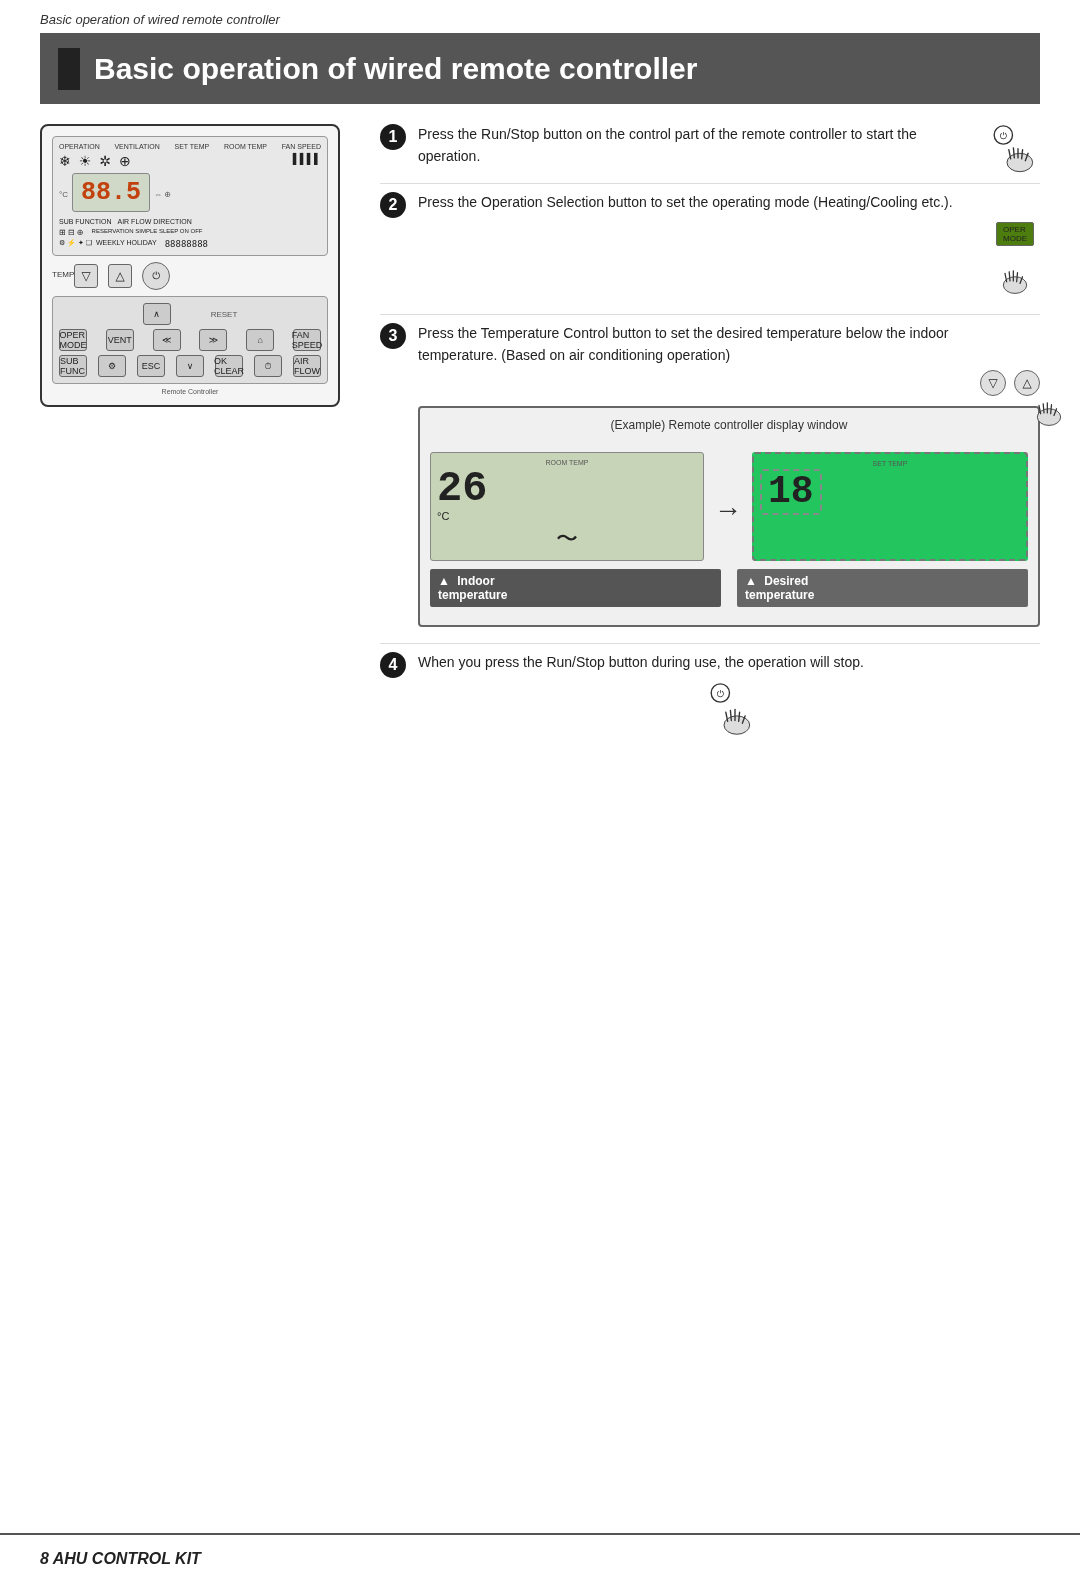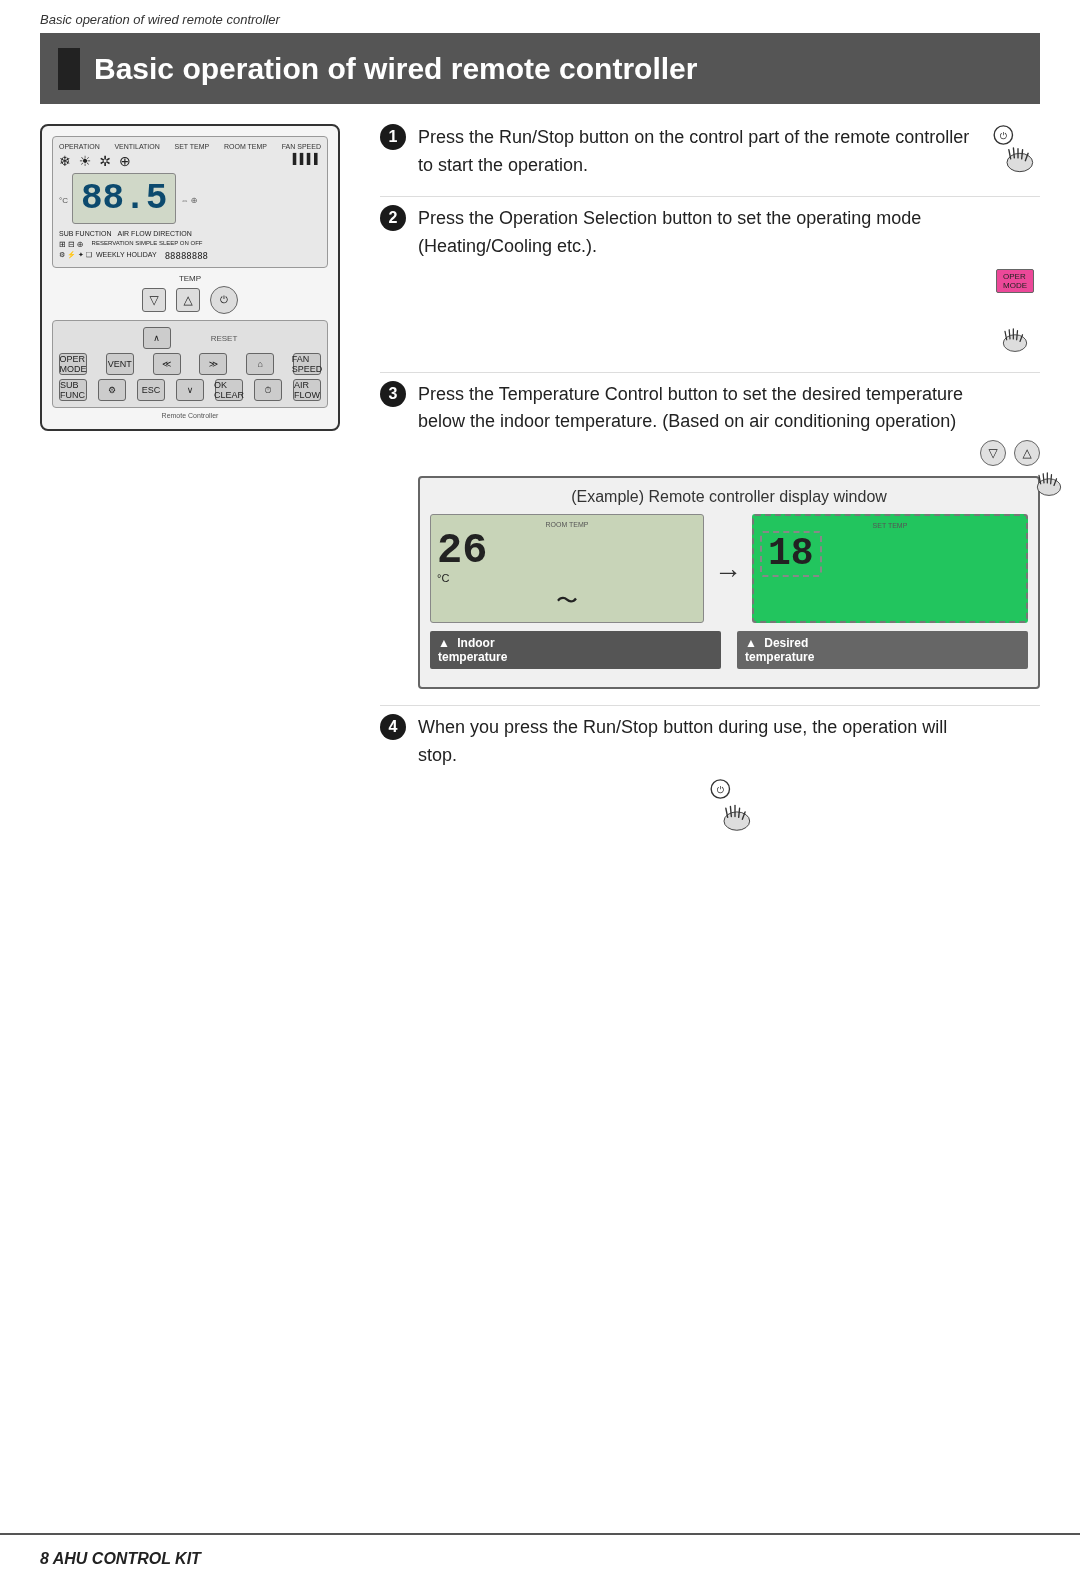--- a/index.html
+++ b/index.html
@@ -89,24 +89,24 @@
       display: flex;
       gap: 8px;
       margin-bottom: 4px;
       font-size: 14px;
     }
 
     .rc-temp-display {
       display: flex;
       align-items: center;
       justify-content: center;
-      font-size: 36px;
+      font-size: 25px;
       font-weight: bold;
       font-family: 'Courier New', monospace;
-      color: #0c4a6e;
+      color: #c2410c;
       background: #d0d8c8;
       border: 1px solid #888;
       padding: 4px 8px;
       border-radius: 3px;
       margin-bottom: 4px;
     }
 
     .rc-temp-label {
       text-align: center;
       font-size: 8px;
@@ -200,23 +200,23 @@
     .display-window {
       border: 2px solid #666;
       border-radius: 4px;
       background: #f0f0f0;
       padding: 10px;
       margin-top: 10px;
     }
 
     .display-window-title {
       text-align: center;
-      font-size: 16px;
+      font-size: 12px;
       color: #333;
-      margin-bottom: 8px;
+      margin-bottom: 20px;
     }
 
     .display-screens {
       display: flex;
       gap: 10px;
       margin-bottom: 8px;
     }
 
     .screen-panel {
       flex: 1;
@@ -368,21 +368,21 @@
       flex-shrink: 0;
       margin-top: 0;
     }
 
     .step-body {
       flex: 1;
       position: relative;
     }
 
     .step-desc {
-      font-size: 18px;
+      font-size: 14px;
       line-height: 1.55;
       padding-right: 60px;
     }
 
     .step-hand {
       position: absolute;
       right: 0;
       top: 0;
     }
 
@@ -440,21 +440,21 @@
           <span>⊞ ⊟ ⊕</span>
           <span style="font-size:6px;">RESERVATION SIMPLE SLEEP ON OFF</span>
         </div>
         <div style="font-size:7px; margin-top:2px; display:flex; gap:4px;">
           <span>⚙ ⚡ ✦ ❑</span>
           <span>WEEKLY HOLIDAY</span>
           <span style="font-family: monospace; font-size:9px; margin-left:4px;">88888888</span>
         </div>
       </div>
 
-      <div style="display:flex; flex-direction:column; align-items:center; margin-bottom:6px;">
+      <div style="display:flex; align-items:center; margin-bottom:6px;">
         <div class="rc-temp-label">TEMP</div>
         <div style="display:flex; align-items:center; gap:10px;">
           <div class="rc-btn-small">▽</div>
           <div class="rc-btn-small">△</div>
           <div class="rc-run-btn">⏻</div>
         </div>
       </div>
 
       <div class="rc-nav-area">
 
@@ -518,21 +518,21 @@
       </div>
     </div>
 
     <div class="step-row">
       <div class="num-circle">2</div>
       <div class="step-body">
         <div class="step-desc">Press the Operation Selection button to set the operating mode (Heating/Cooling etc.).</div>
 
         <div style="margin-top:8px; display:flex; justify-content:flex-end; align-items:flex-start; gap:6px;">
           <div style="display:flex; flex-direction:column; align-items:center;">
-            <div style="border:1px solid #666; padding:2px 6px; font-size:8px; background:#ec4899; border-radius:2px; margin-bottom:13px;">OPER<br>MODE</div>
+            <div style="border:1px solid #666; padding:2px 6px; font-size:8px; background:#4d7c0f; border-radius:2px; margin-bottom:2px;">OPER<br>MODE</div>
             <svg width="50" height="50" viewBox="0 0 60 55">
               <ellipse cx="30" cy="42" rx="14" ry="10" fill="#ddd" stroke="#333" stroke-width="1"></ellipse>
               <line x1="20" y1="38" x2="18" y2="28" stroke="#333" stroke-width="1.5" stroke-linecap="round"></line>
               <line x1="24" y1="37" x2="23" y2="26" stroke="#333" stroke-width="1.5" stroke-linecap="round"></line>
               <line x1="28" y1="37" x2="28" y2="25" stroke="#333" stroke-width="1.5" stroke-linecap="round"></line>
               <line x1="32" y1="38" x2="33" y2="27" stroke="#333" stroke-width="1.5" stroke-linecap="round"></line>
               <line x1="36" y1="40" x2="39" y2="32" stroke="#333" stroke-width="1.5" stroke-linecap="round"></line>
             </svg>
           </div>
         </div>

